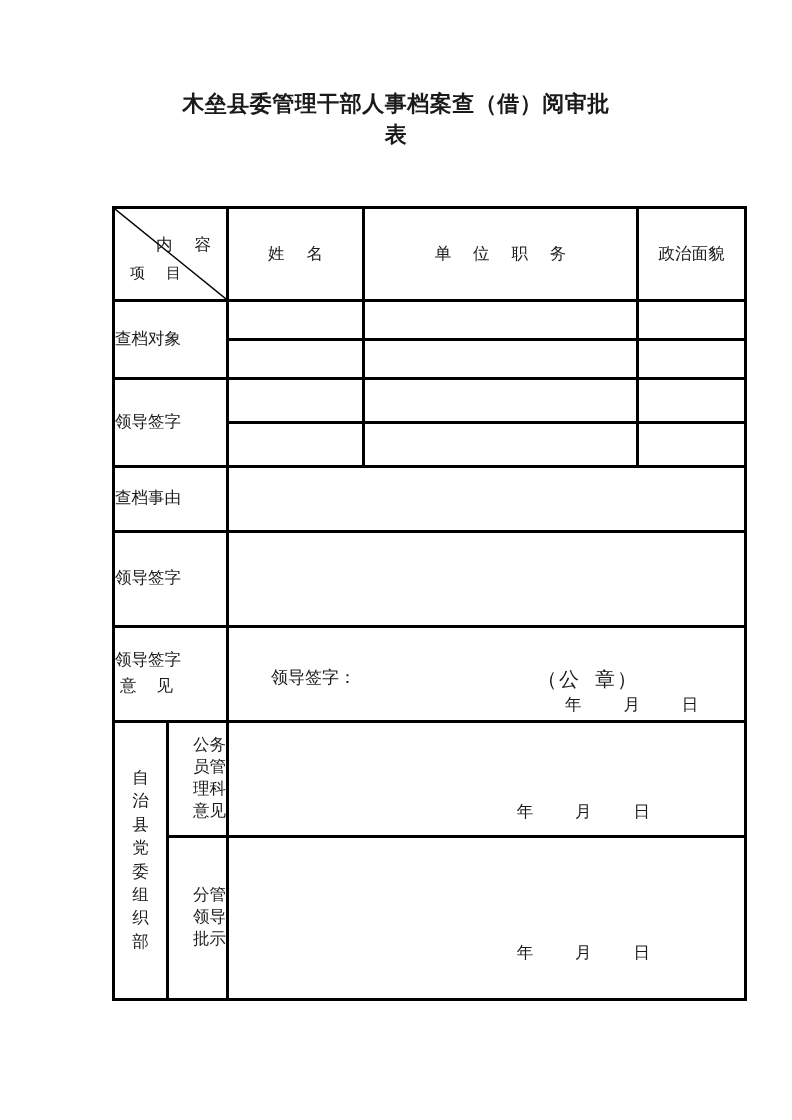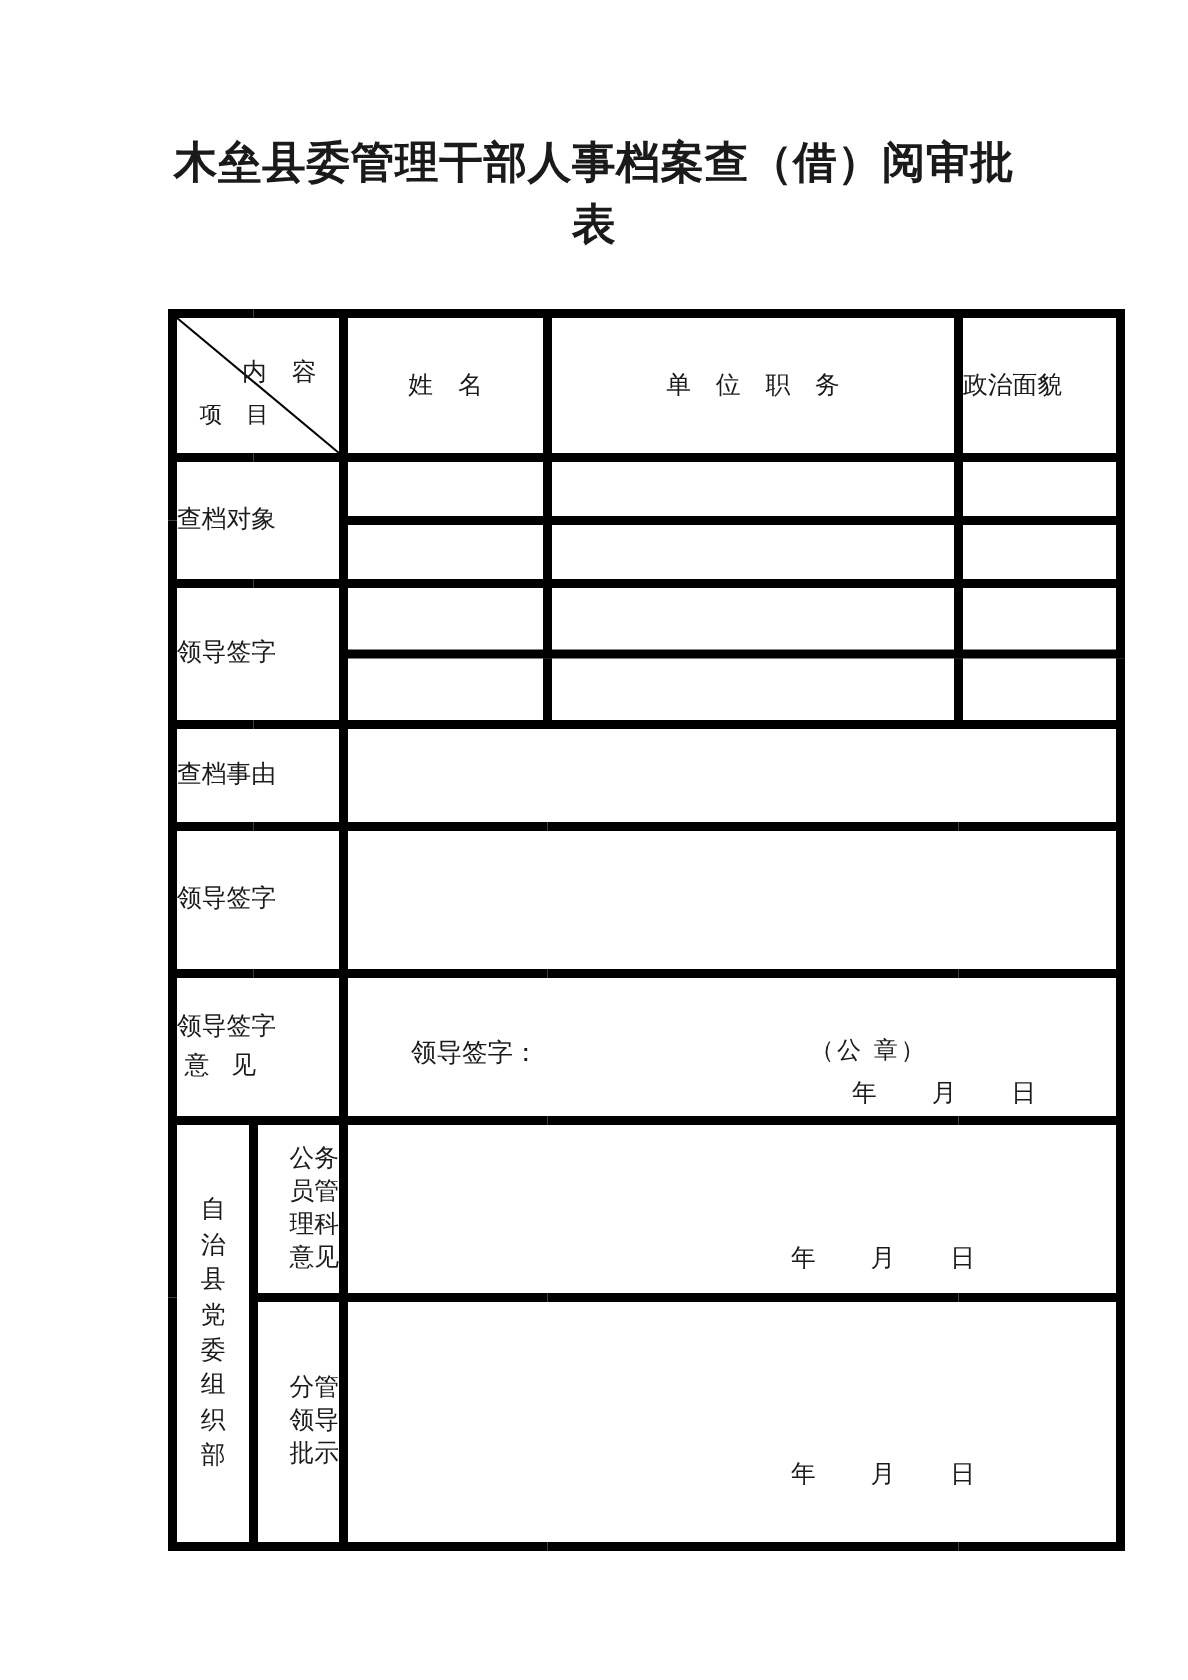--- a/index.html
+++ b/index.html
@@ -22,45 +22,45 @@
     background: #ffffff;
   }
 
   
   .doc-title {
     position: absolute;
     left: 96px;
     top: 88px;
     width: 600px;
     text-align: center;
-    font-size: 29px;
+    font-size: 22px;
     font-weight: bold;
     line-height: 1.42;
     letter-spacing: 0.5px;
     font-family: "DejaVu Serif", "Liberation Serif", serif;
   }
   .doc-title .line2 {
     display: block;
   }
 
   
   .form-table {
     position: absolute;
     left: 112px;
     top: 206px;
     width: 632px;
     border-collapse: collapse;
     table-layout: fixed;
   }
   .form-table td {
-    border: 6px solid #000000;
+    border: 3px solid #000000;
     padding: 0;
     vertical-align: middle;
     font-size: 16.5px;
-    font-family: Liberation Sans, sans-serif;
+    font-family: Liberation Mono, monospace;
   }
   .lbl {
     text-align: left;
     line-height: 1.55;
   }
   .lbl-sp {
     letter-spacing: 5px;
     text-indent: 5px;
   }
   .blank {
@@ -99,40 +99,41 @@
   }
 
   .hdr {
     text-align: center;
     font-size: 17px;
     letter-spacing: 6px;
     text-indent: 6px;
     margin-top: 28px;
   }
   .hdr-tight {
+    text-align: center;
     font-size: 17px;
     letter-spacing: 0px;
   }
 
   
   .sig-cell {
     position: relative;
     height: 92px;
   }
   .sig-left {
     position: absolute;
     left: 42px;
     top: 38px;
     font-size: 17px;
   }
   .sig-seal {
     position: absolute;
     left: 308px;
     top: 38px;
-    font-size: 16px;
+    font-size: 20px;
     letter-spacing: 2px;
   }
   .sig-date {
     position: absolute;
     left: 320px;
     top: 66px;
     font-size: 16.5px;
     letter-spacing: 16px;
     text-indent: 16px;
   }

